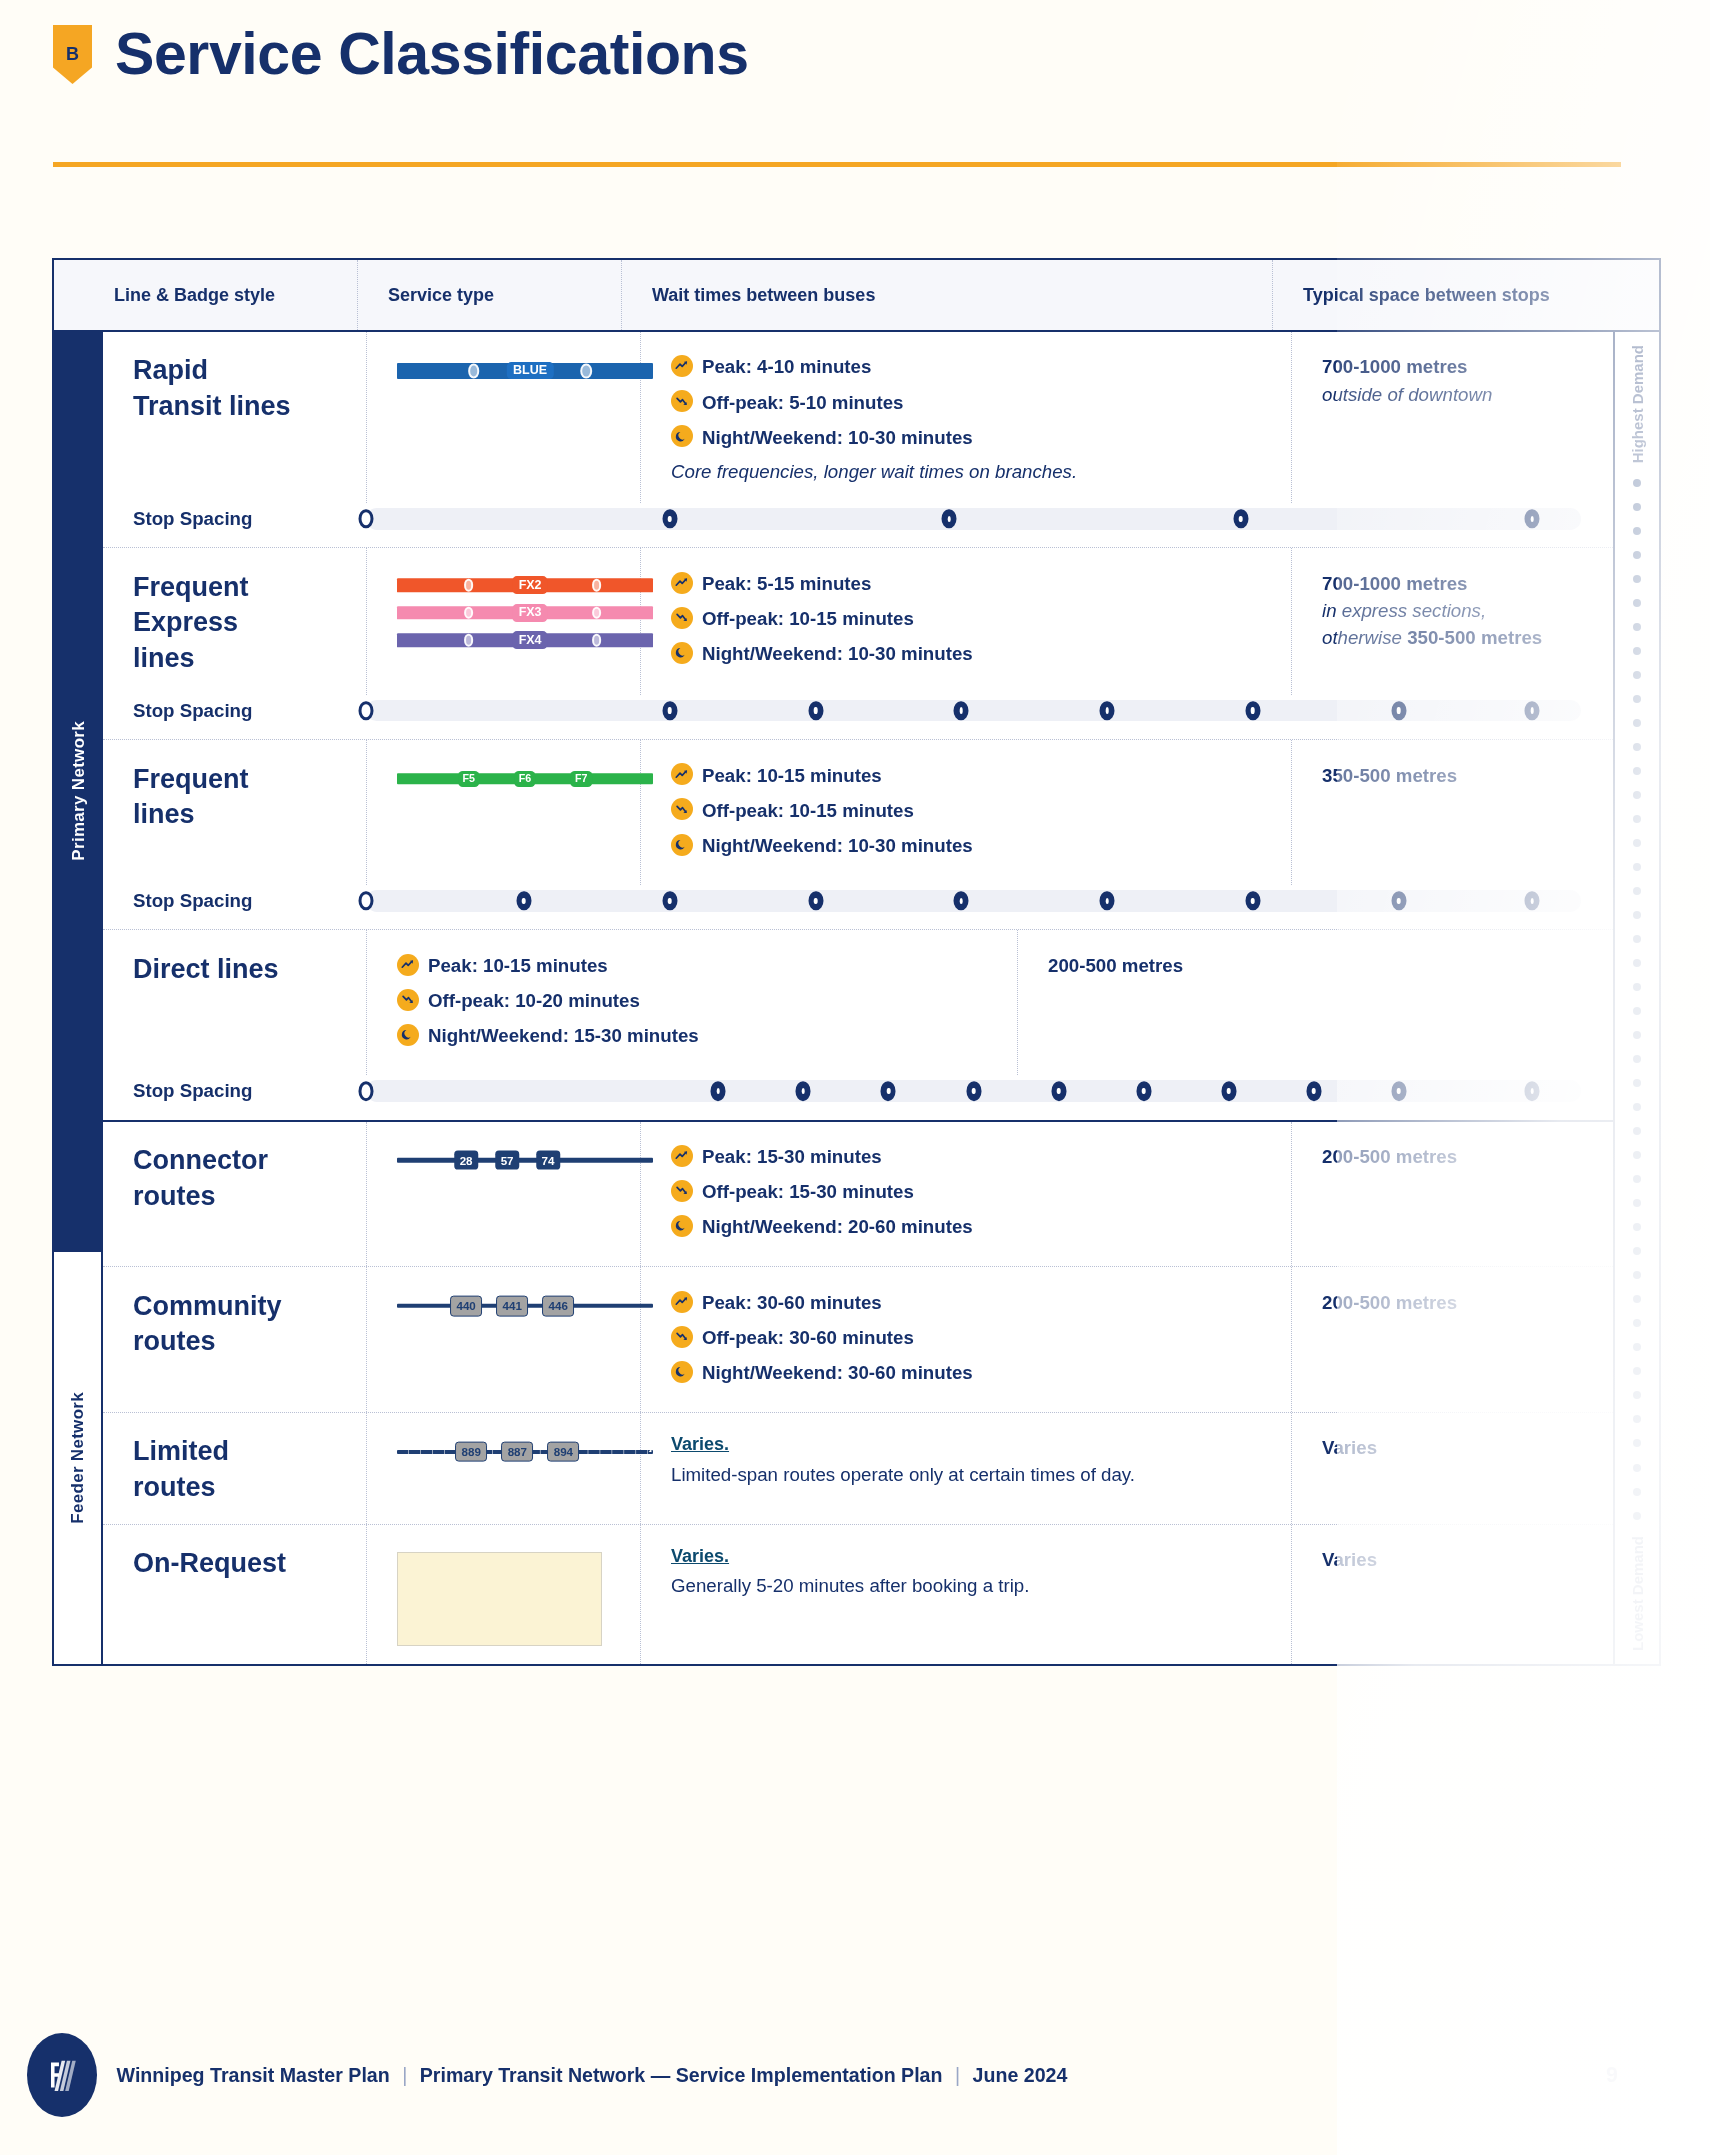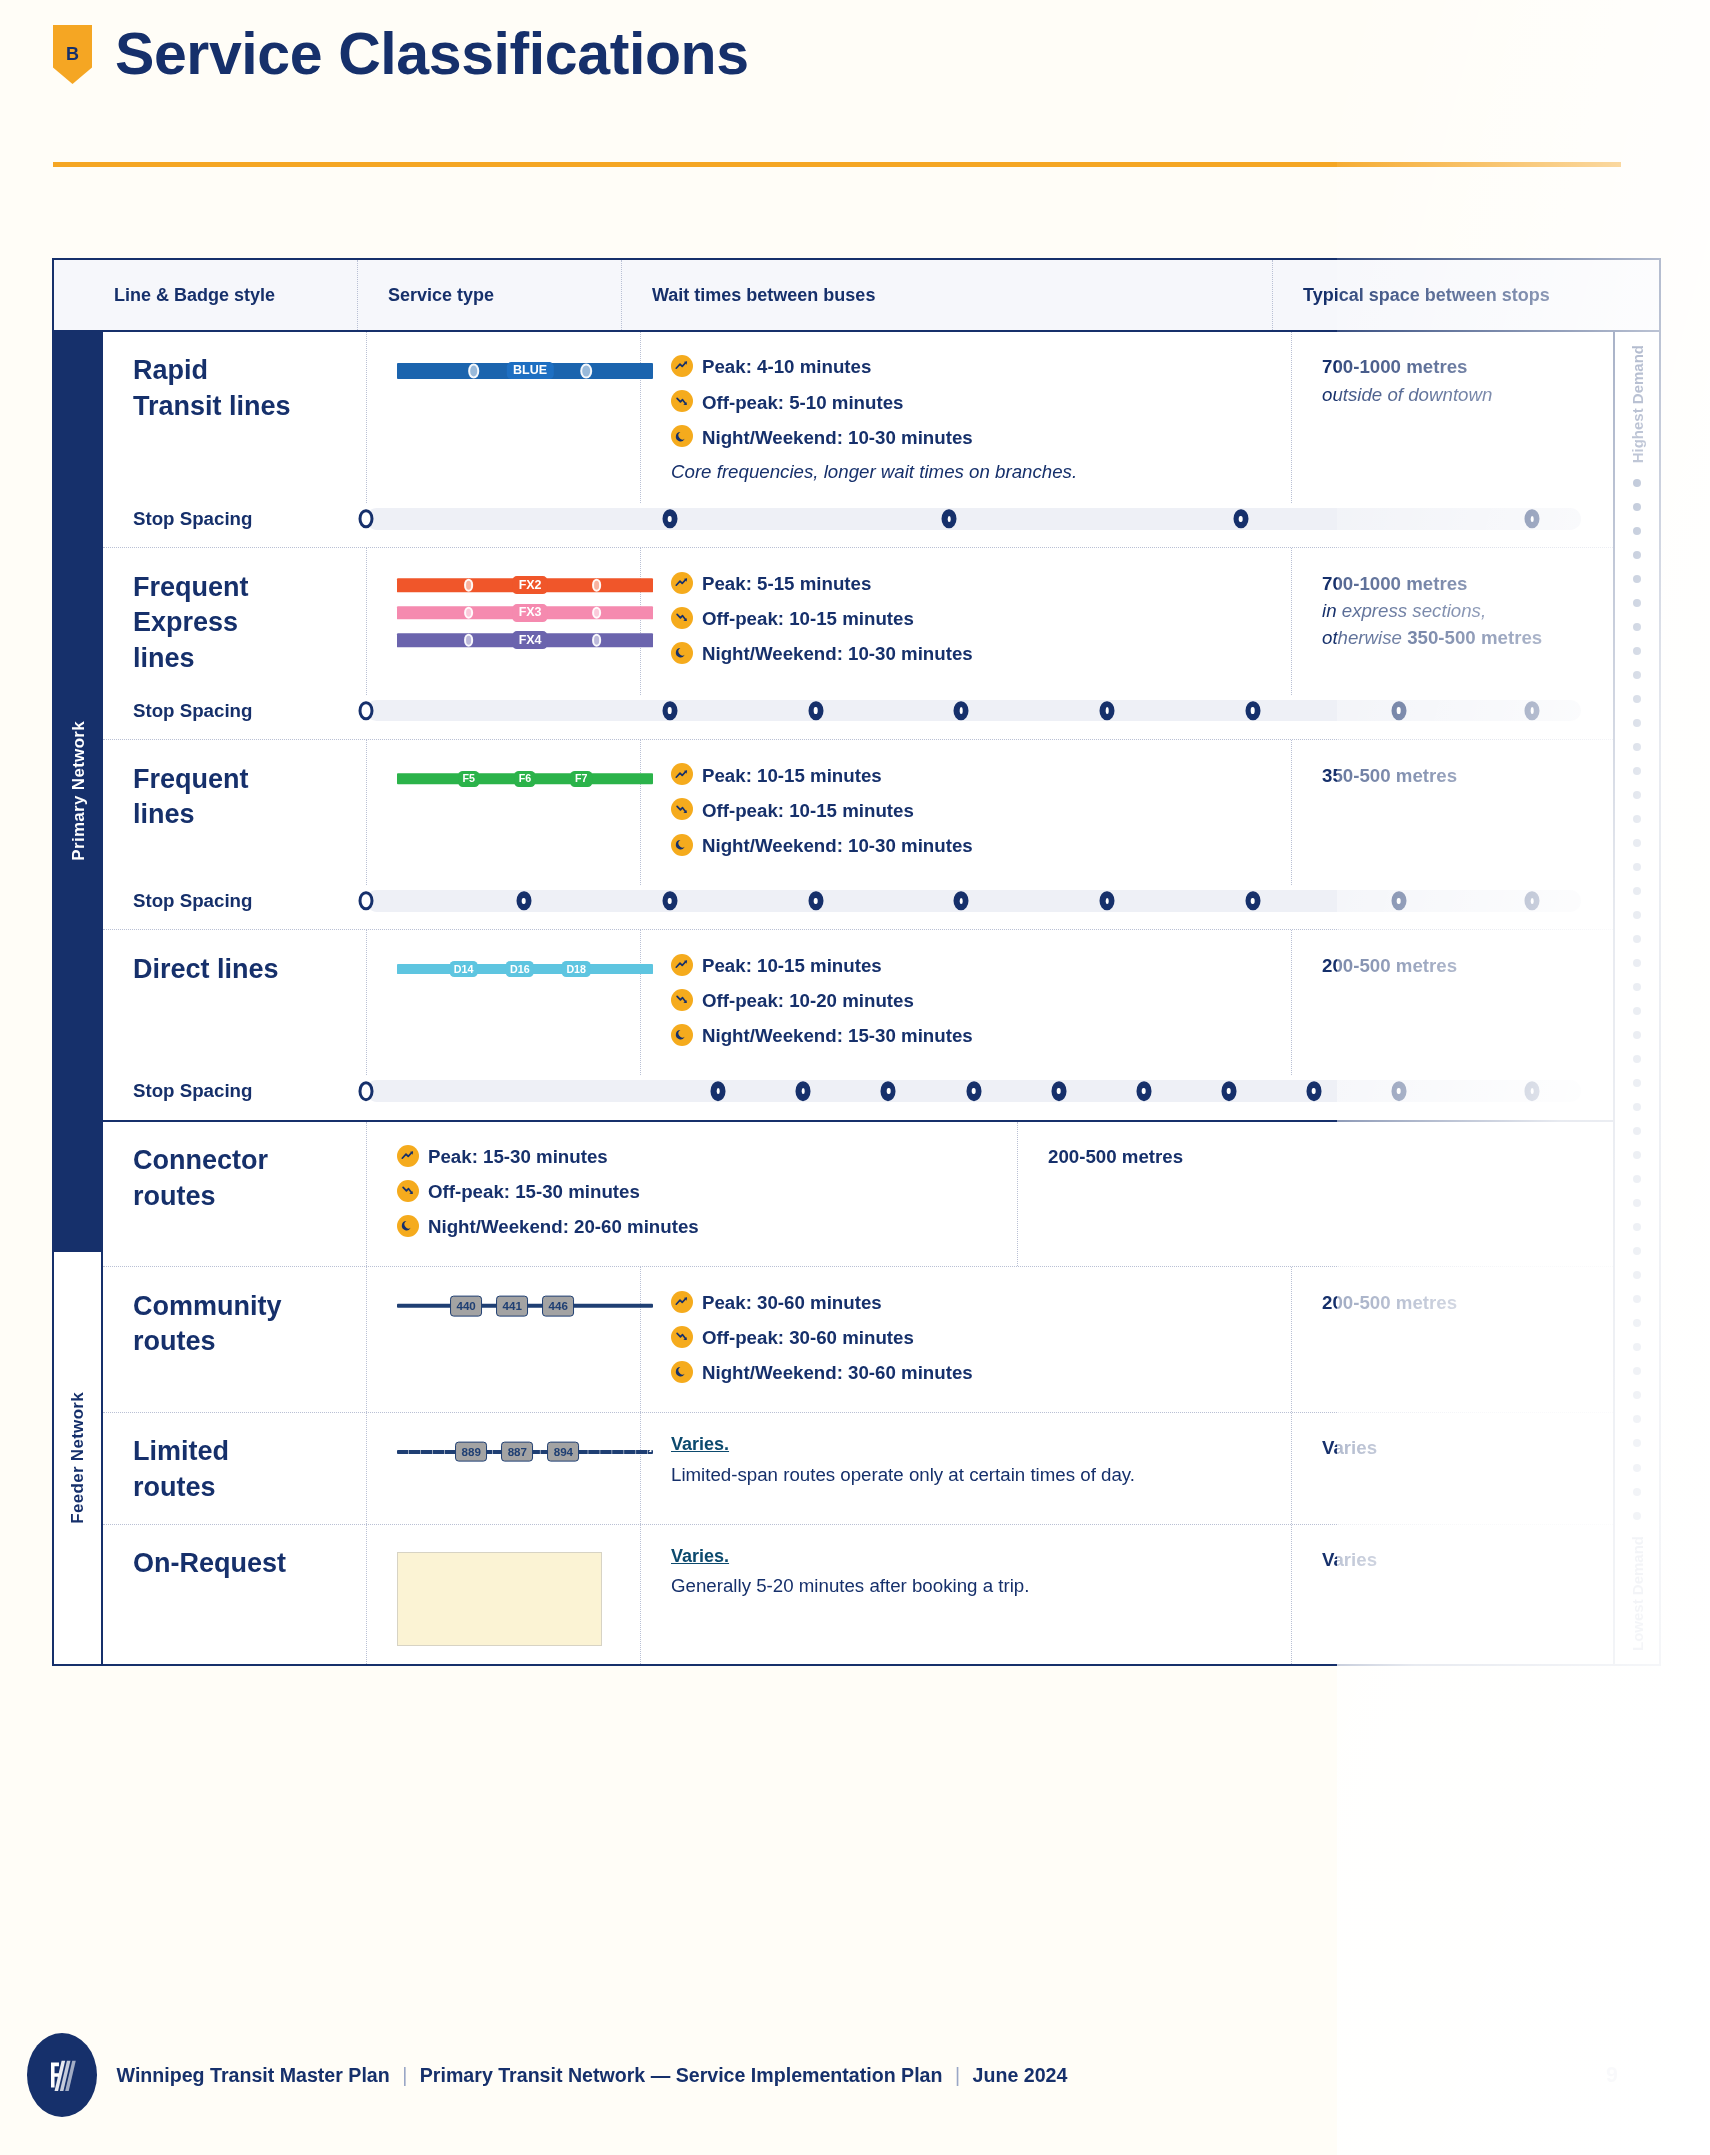--- a/index.html
+++ b/index.html
@@ -439,28 +439,20 @@
                   </div>
                 </div>
               </div>
             </div>
           </div>
           <div class="row solid" style="border-bottom: none;">
             <div class="cell type">
               <div class="svc-wrap"><span class="svc-name">Direct lines</span></div>
               <div style="height:0"></div>
             </div>
-            <div class="cell badge">
-              <div class="lb">
-                <div class="bar" style="background:#5ec5e0;height:9.8px"></div>
-                <div class="pill" style="left:26%;background:#5ec5e0;font-size:10.7px;padding:2.7px 4.5px">D14</div>
-                <div class="pill" style="left:48%;background:#5ec5e0;font-size:10.7px;padding:2.7px 4.5px">D16</div>
-                <div class="pill" style="left:70%;background:#5ec5e0;font-size:10.7px;padding:2.7px 4.5px">D18</div>
-              </div>
-            </div>
             <div class="cell wait">
               <div class="wline">
                 <span class="ic">
                   <svg width="13.4" height="13.4" viewBox="0 0 16 16">
                     <path d="M1.5 11 L6 6.2 L8.6 8.8 L13.5 3.6" stroke="#16306b" stroke-width="2" fill="none" stroke-linecap="round" stroke-linejoin="round"></path>
                     <path d="M10.6 3.4 L14.2 3.2 L14 6.8 Z" fill="#16306b"></path>
                   </svg>
                 </span>
                 <div><span class="lbl">Peak: </span><b>10-15 minutes</b></div>
               </div>
@@ -524,20 +516,28 @@
                   <div class="sp-dot filled" style="left:96%">
                     <div class="ring"></div>
                   </div>
                 </div>
               </div>
             </div>
           </div>
           <div class="row">
             <div class="cell type">
               <div class="svc-wrap"><span class="svc-name">Connector routes</span></div>
+            </div>
+            <div class="cell badge">
+              <div class="lb">
+                <div class="bar thin" style="background:#1f3f73"></div>
+                <div class="pill sq" style="left:27%;background:#1f3f73">28</div>
+                <div class="pill sq" style="left:43%;background:#1f3f73">57</div>
+                <div class="pill sq" style="left:59%;background:#1f3f73">74</div>
+              </div>
             </div>
             <div class="cell wait">
               <div class="wline">
                 <span class="ic">
                   <svg width="13.4" height="13.4" viewBox="0 0 16 16">
                     <path d="M1.5 11 L6 6.2 L8.6 8.8 L13.5 3.6" stroke="#16306b" stroke-width="2" fill="none" stroke-linecap="round" stroke-linejoin="round"></path>
                     <path d="M10.6 3.4 L14.2 3.2 L14 6.8 Z" fill="#16306b"></path>
                   </svg>
                 </span>
                 <div><span class="lbl">Peak: </span><b>15-30 minutes</b></div>

